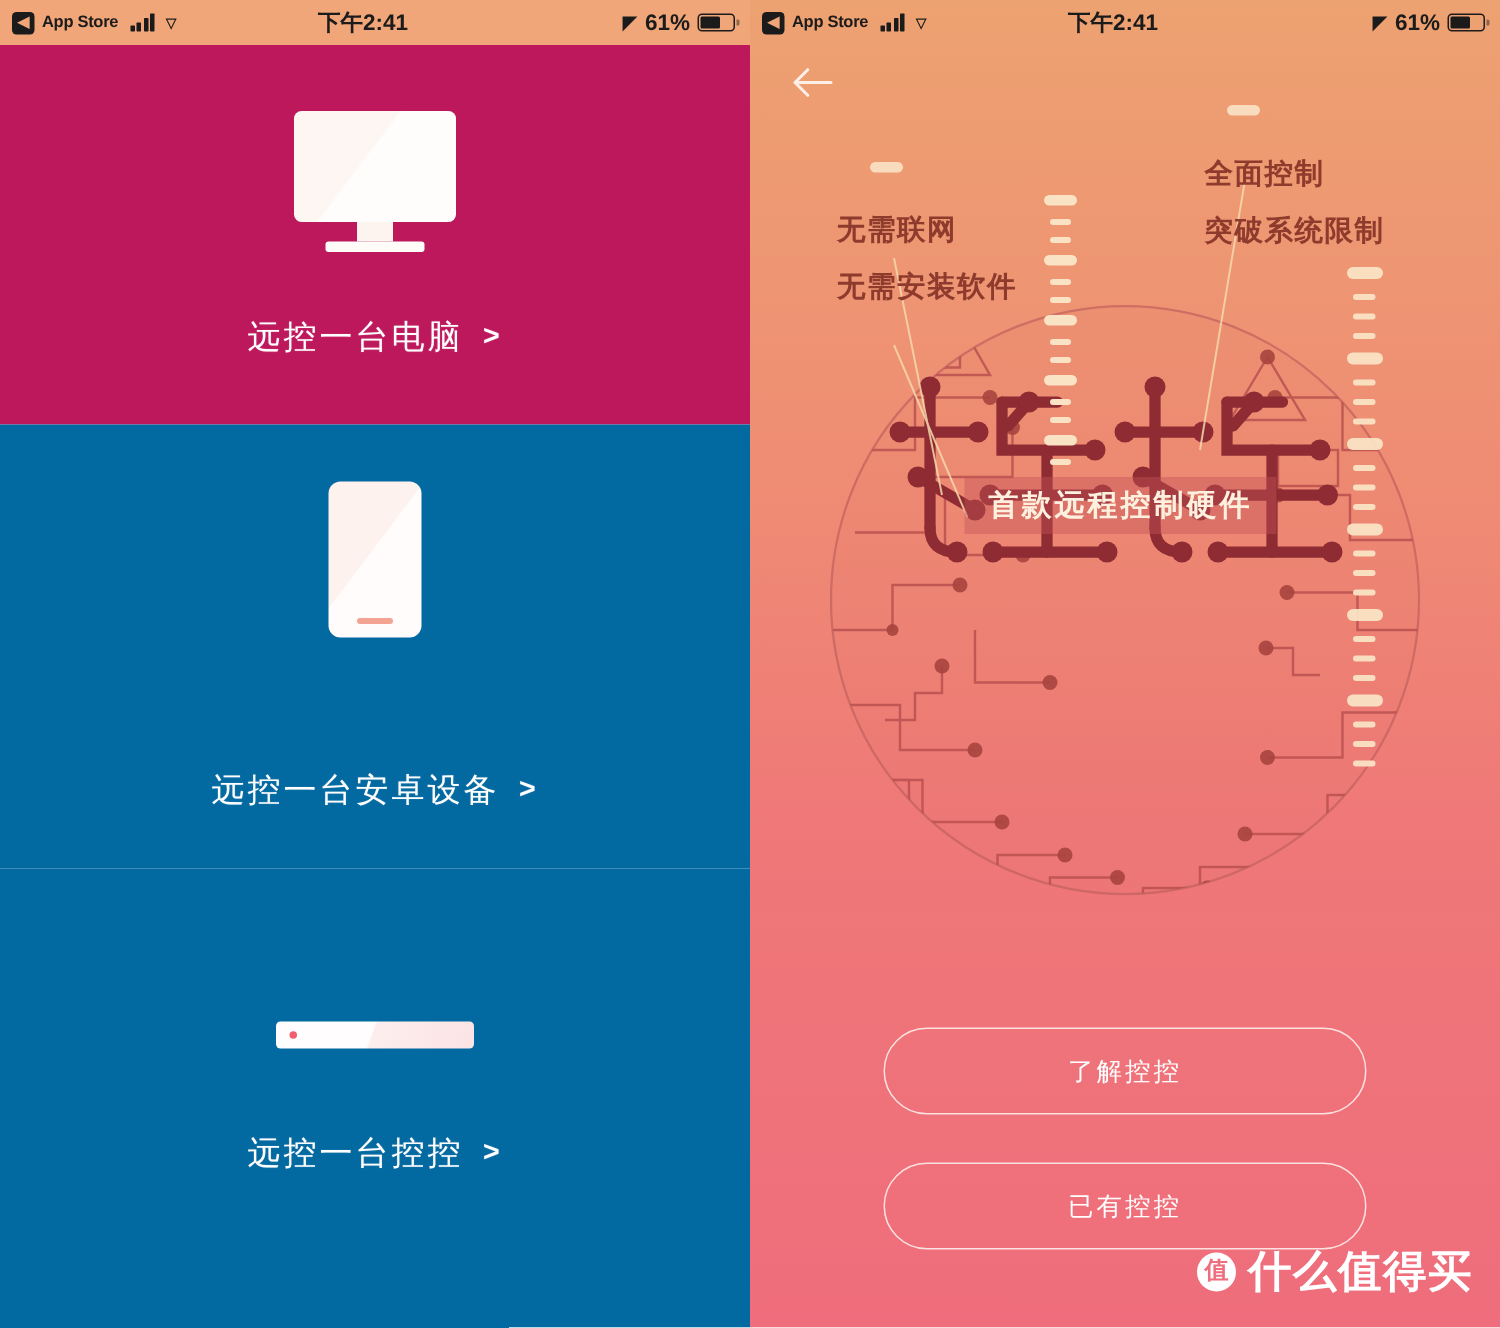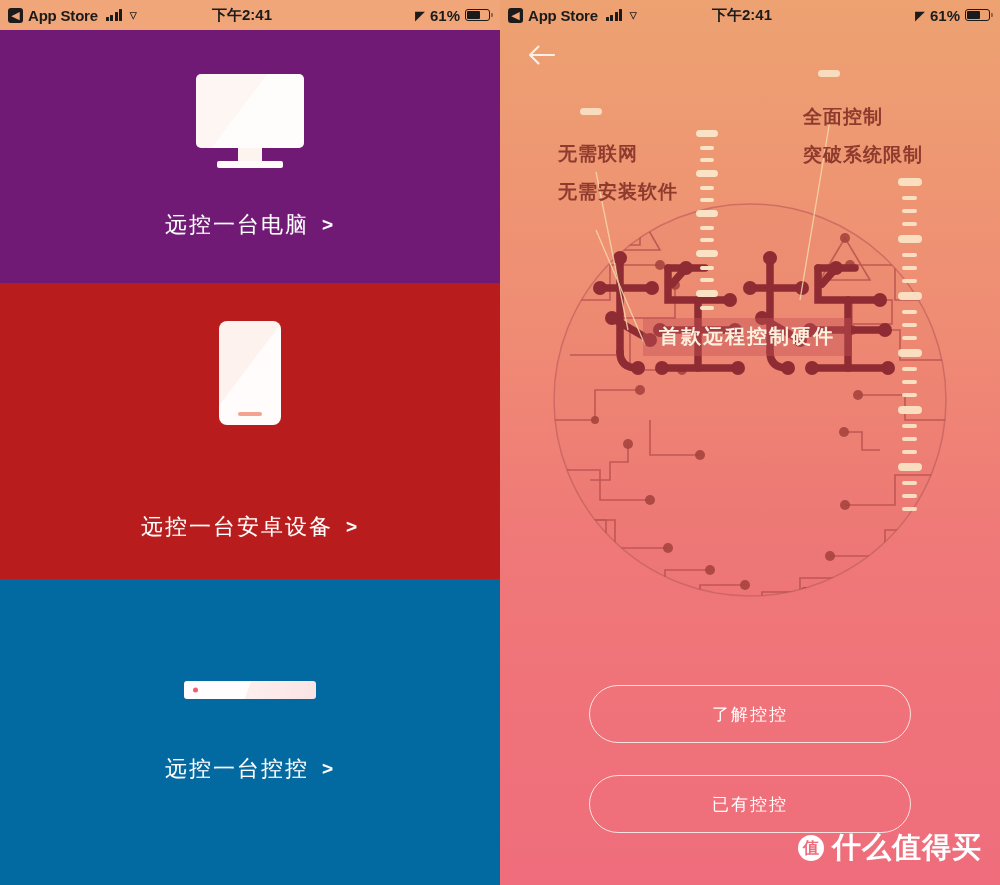--- a/index.html
+++ b/index.html
@@ -12,21 +12,21 @@
   .statusbar{
     height:30px; display:flex; align-items:center;
     padding:0 10px 0 8px; font-size:15px; font-weight:bold; color:#1b1b1b;
     position:relative; flex:none;
   }
   .sb-left{ display:flex; align-items:center; gap:5px; }
   .sb-back-glyph{
     width:15px;height:15px;background:#1b1b1b;border-radius:3px;
     color:#f0a678;font-size:11px;line-height:15px;text-align:center;font-weight:bold;
   }
-  .sb-carrier{ font-size:15px; letter-spacing:-.2px; }
+  .sb-carrier{ font-size:11px; letter-spacing:-.2px; }
   .sb-signal{ display:flex; align-items:flex-end; gap:1.5px; height:12px; margin-left:3px;}
   .sb-signal i{ width:3px; background:#1b1b1b; border-radius:.5px; display:block;}
   .sb-signal i:nth-child(1){height:4px}
   .sb-signal i:nth-child(2){height:6px}
   .sb-signal i:nth-child(3){height:9px}
   .sb-signal i:nth-child(4){height:12px}
   .sb-wifi{ font-size:15px; margin-left:2px; }
   .sb-time{ position:absolute; left:0; right:16px; text-align:center; font-size:15px; pointer-events:none;}
   .sb-right{ margin-left:auto; display:flex; align-items:center; gap:5px; z-index:2;}
   .sb-lock{ font-size:13px; }
@@ -38,22 +38,22 @@
   .sb-batt::after{
     content:"";position:absolute;right:-4px;top:3.2px;width:2px;height:4px;
     background:#1b1b1b;border-radius:0 1px 1px 0;opacity:.45;
   }
   .sb-batt span{ display:block;height:100%;width:61%;background:#1b1b1b;border-radius:1px;}
 
   
   .screen-left{ width:500px;height:885px;position:relative;display:flex;flex-direction:column;}
   .left-status{ background:#f0a678; }
   .band{ position:relative; display:flex; flex-direction:column; align-items:center; justify-content:center; }
-  .band-pc{ flex:0 0 253px; background:#701a75; }
-  .band-android{ flex:0 0 296px; background:#b91c1c;gap:42px; }
+  .band-pc{ flex:0 0 253px; background:#be185d; }
+  .band-android{ flex:0 0 296px; background:#0369a1;gap:42px; }
   .band-kk{ flex:1; background:#0369a1; }
 
   .band-label{
     color:#fff; font-size:22px; letter-spacing:2px; display:flex; align-items:center; gap:13px;
     font-weight:normal; text-shadow:0 0 1px rgba(255,255,255,.25);
   }
   .band-label .chev{ font-size:19px; font-weight:bold; }
 
   .close-btn{
     position:absolute; top:39px; right:30px;

